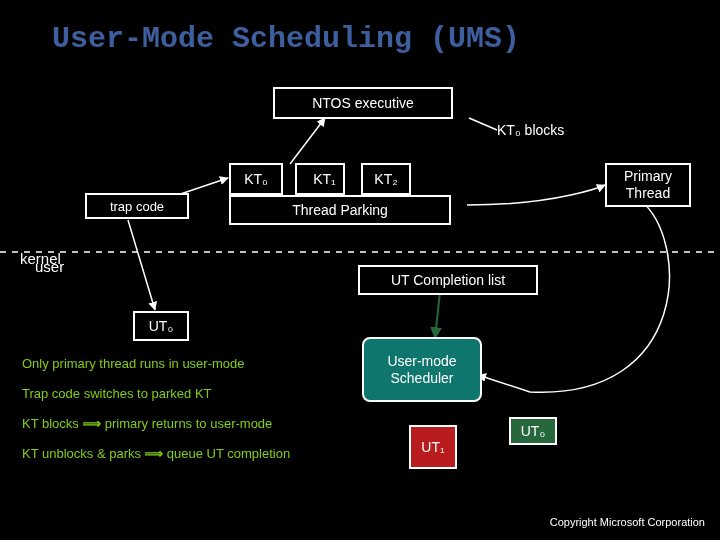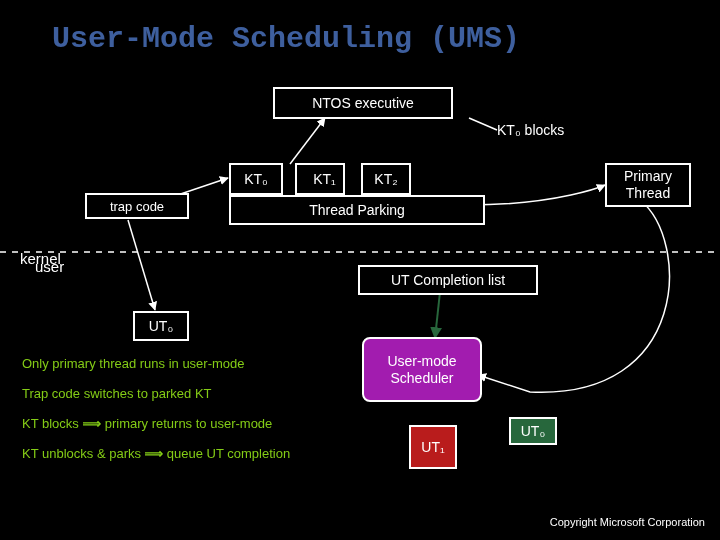--- a/index.html
+++ b/index.html
@@ -41,21 +41,21 @@
   .side-label {
     position: absolute;
     color: #fff;
     font-size: 15px;
     text-align: right;
   }
   .scheduler {
     position: absolute;
     width: 120px;
     height: 65px;
-    background: #a21caf;
+    background: #0f766e;
     border: 2px solid #fff;
     border-radius: 8px;
     color: #fff;
     display: flex;
     align-items: center;
     justify-content: center;
     text-align: center;
     font-size: 14px;
     line-height: 1.2;
   }
@@ -123,21 +123,21 @@
 <div class="box" style="left:229px; top:163px; width:54px; height:32px;">
   <span>KT₀</span>
 </div>
 <div class="box" style="left:295px; top:163px; width:50px; height:32px;padding-left:9px;">
   <span>KT₁</span>
 </div>
 <div class="box" style="left:361px; top:163px; width:50px; height:32px;">
   <span>KT₂</span>
 </div>
 
-<div class="box" style="left:229px; top:195px; width:256px; height:30px;">
+<div class="box" style="left:229px; top:195px; width:222px; height:30px;">
   <span>Thread Parking</span>
 </div>
 
 <div class="box" style="left:85px; top:193px; width:104px; height:26px; font-size:13px;">
   <span>trap code</span>
 </div>
 
 <div class="side-label" style="left:20px; top:230px;margin-top:20px;">kernel</div>
 <div class="side-label" style="left:35px; top:258px;">user</div>
 

